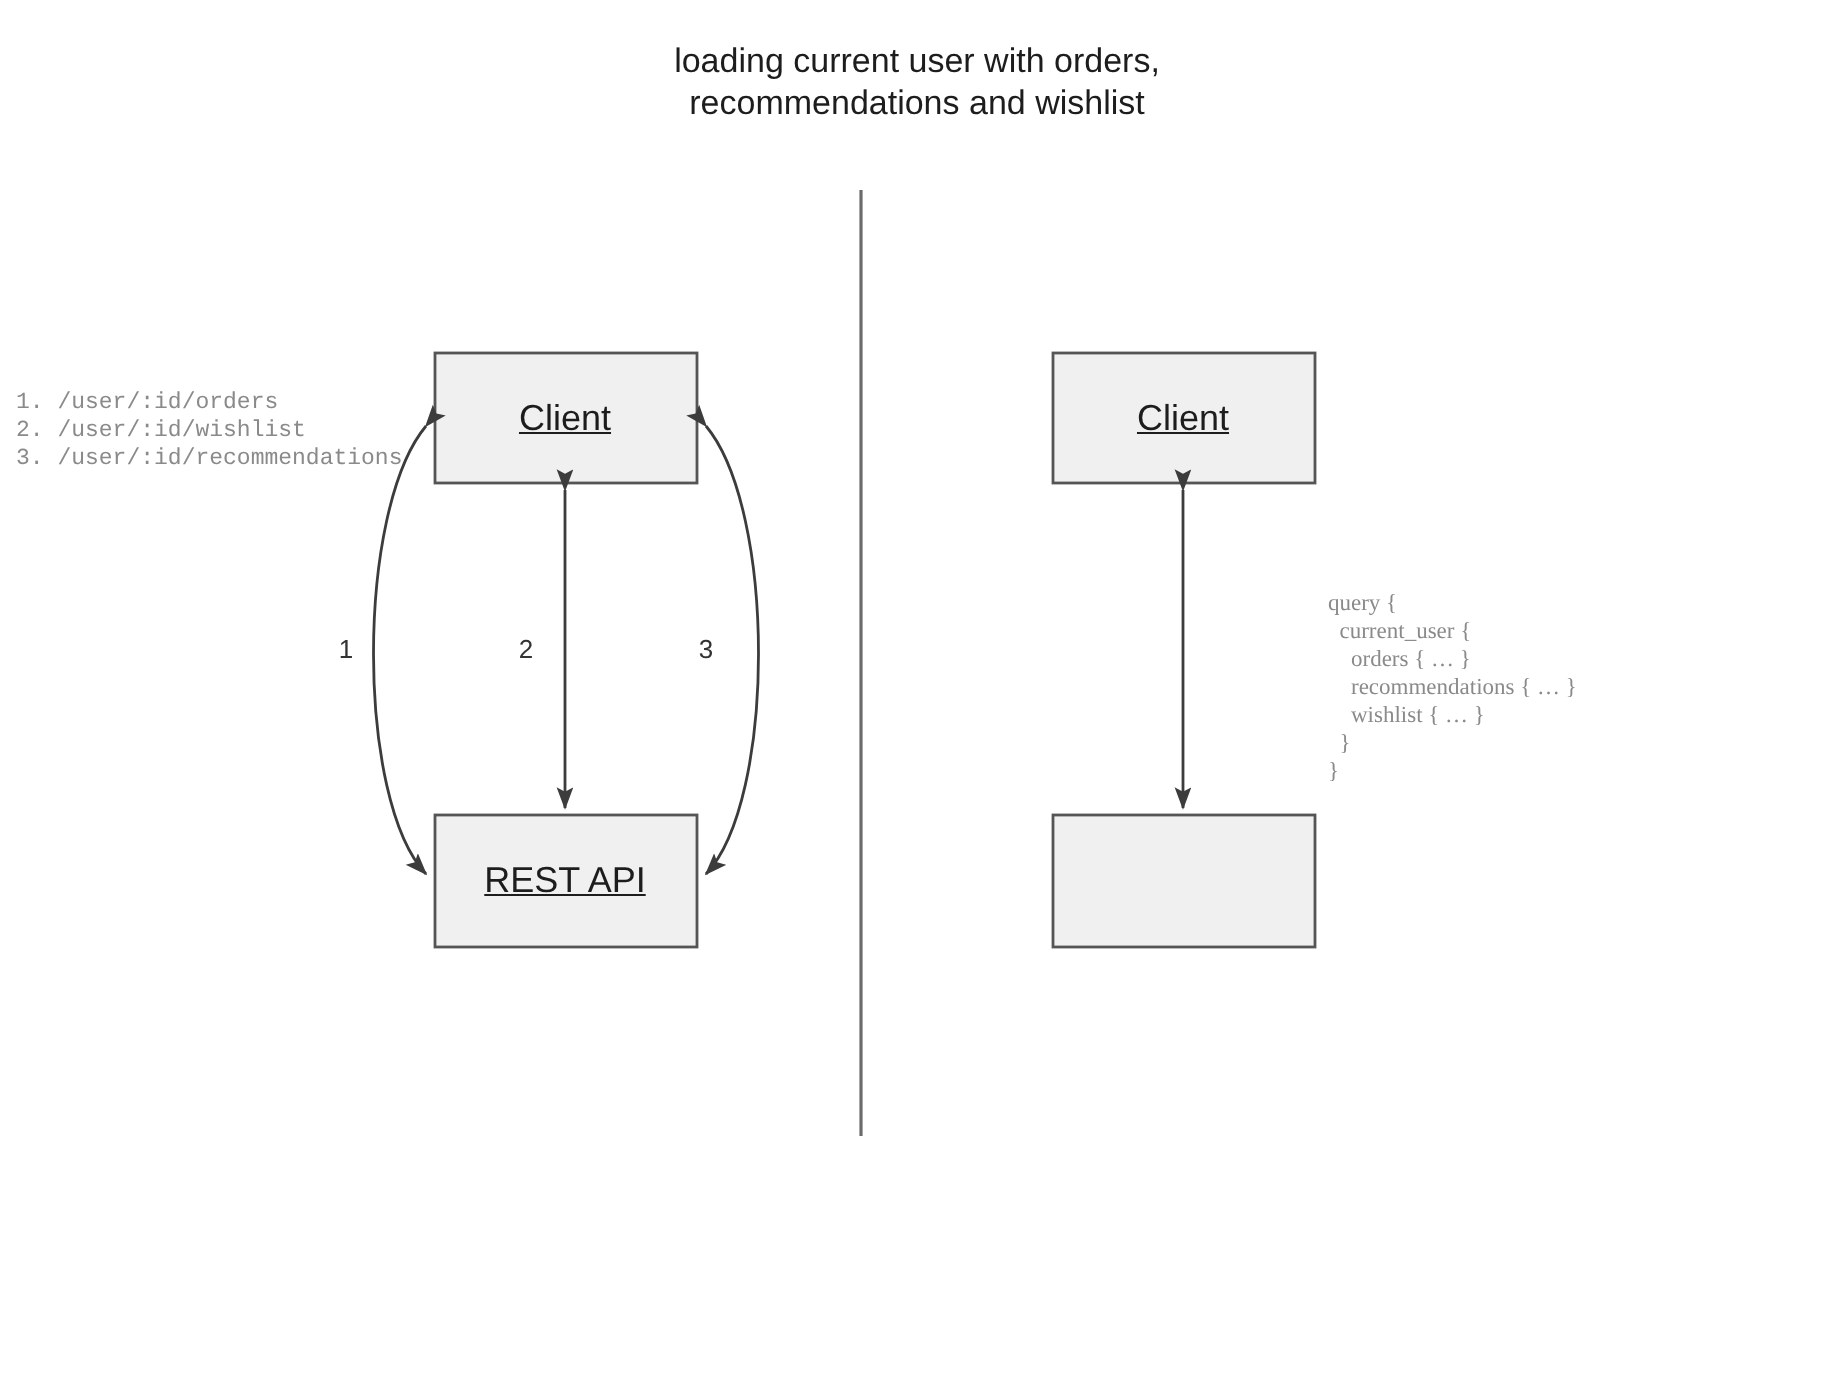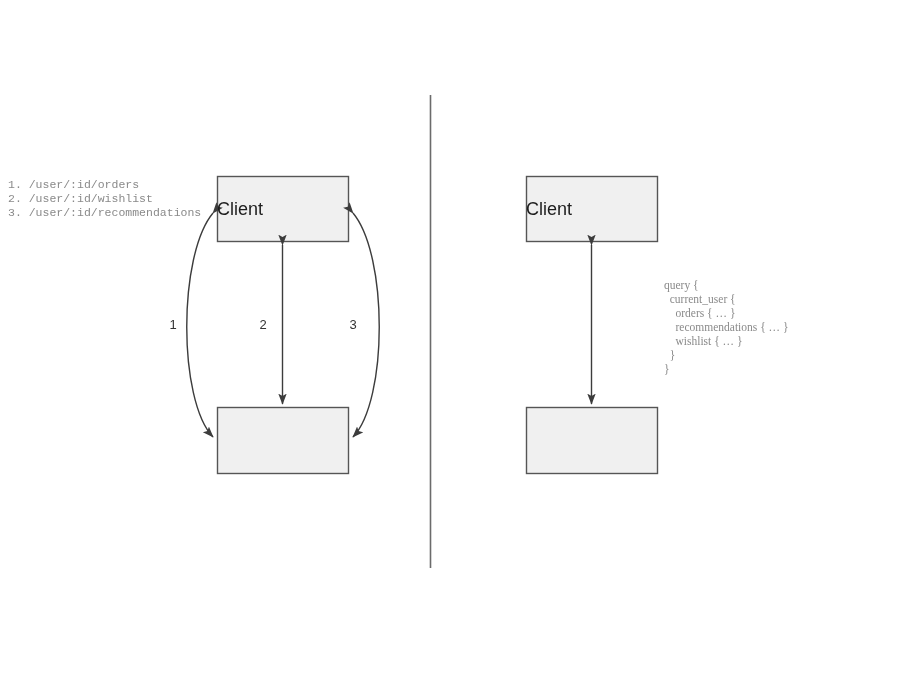--- a/index.html
+++ b/index.html
@@ -33,24 +33,26 @@
     width: 917px;
     text-align: center;
     font-size: 17px;
     line-height: 21px;
     color: #1d1d1d;
     font-family: "Liberation Sans", sans-serif;
     white-space: pre-line;
   }
   .node-label {
     position: absolute;
+    text-align: center;
     font-size: 18px;
     color: #1d1d1d;
     font-family: "Liberation Sans", sans-serif;
     pointer-events: none;
+    text-decoration: underline;
   }
   .client-left-label { left: 217px; top: 199px; width: 131px; }
   .rest-label        { left: 217px; top: 430px; width: 131px; }
   .client-right-label{ left: 526px; top: 199px; width: 131px; }
   .graphql-label     { left: 526px; top: 430px; width: 131px; }
 
   .edge-num {
     position: absolute;
     font-size: 13px;
     color: #333333;
@@ -62,29 +64,32 @@
   .num-2 { left: 253px; top: 317px; }
   .num-3 { left: 343px; top: 317px; }
 
   .code-block {
     position: absolute;
     font-family: "Liberation Mono", monospace;
     font-size: 11.5px;
     line-height: 14px;
     color: #8a8a8a;
     white-space: pre;
+    margin-top: 17px;
   }
   .rest-endpoints { left: 8px; top: 178px; }
   .graphql-query  { left: 664px; top: 278px; font-family: Liberation Serif, serif; }
 </style>
 </head>
 <body>
 
 <div class="canvas">
 
+  <div class="title">loading current user with orders,
+recommendations and wishlist</div>
 
   <svg class="diagram-svg" viewBox="0 0 917 689" xmlns="http://www.w3.org/2000/svg">
     <defs>
       <marker id="arrowhead" markerWidth="9" markerHeight="9" refX="7.4" refY="3" orient="auto" markerUnits="strokeWidth">
         <path d="M0,0 L8,3 L0,6 L1.6,3 z" fill="#3c3c3c"></path>
       </marker>
     </defs>
 
     <line x1="430.5" y1="95" x2="430.5" y2="568" stroke="#6b6b6b" stroke-width="1.6"></line>
 
@@ -97,20 +102,21 @@
 
     <path d="M 353 213 C 388 255, 388 400, 353 437" fill="none" stroke="#3c3c3c" stroke-width="1.4" marker-start="url(#arrowhead)" marker-end="url(#arrowhead)"></path>
 
     <rect x="526.5" y="176.5" width="131" height="65" fill="#f0f0f0" stroke="#555555" stroke-width="1.4"></rect>
     <rect x="526.5" y="407.5" width="131" height="66" fill="#f0f0f0" stroke="#555555" stroke-width="1.4"></rect>
 
     <line x1="591.5" y1="245" x2="591.5" y2="404" stroke="#3c3c3c" stroke-width="1.4" marker-start="url(#arrowhead)" marker-end="url(#arrowhead)"></line>
   </svg>
 
   <div class="node-label client-left-label">Client</div>
+  <div class="node-label rest-label">REST API</div>
   <div class="node-label client-right-label">Client</div>
 
   <div class="edge-num num-1">1</div>
   <div class="edge-num num-2">2</div>
   <div class="edge-num num-3">3</div>
 
   <div class="code-block rest-endpoints">1. /user/:id/orders
 2. /user/:id/wishlist
 3. /user/:id/recommendations</div>
   <div class="code-block graphql-query">query {

